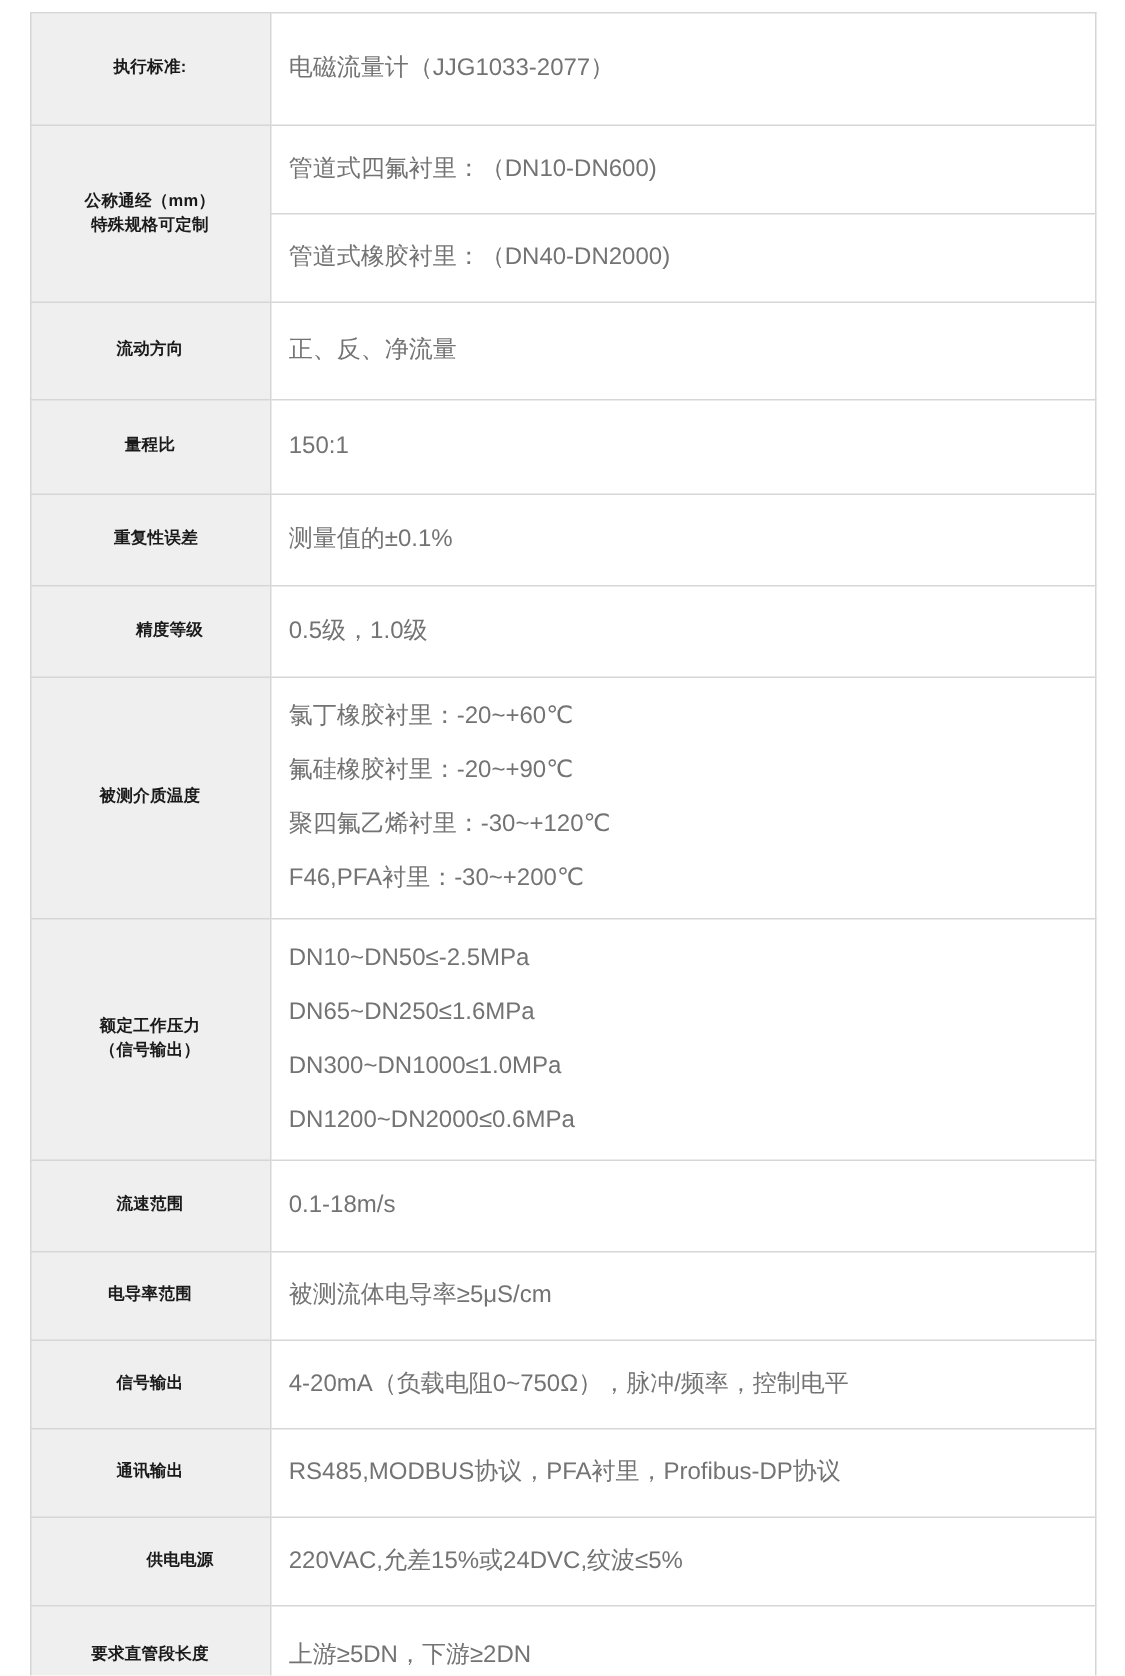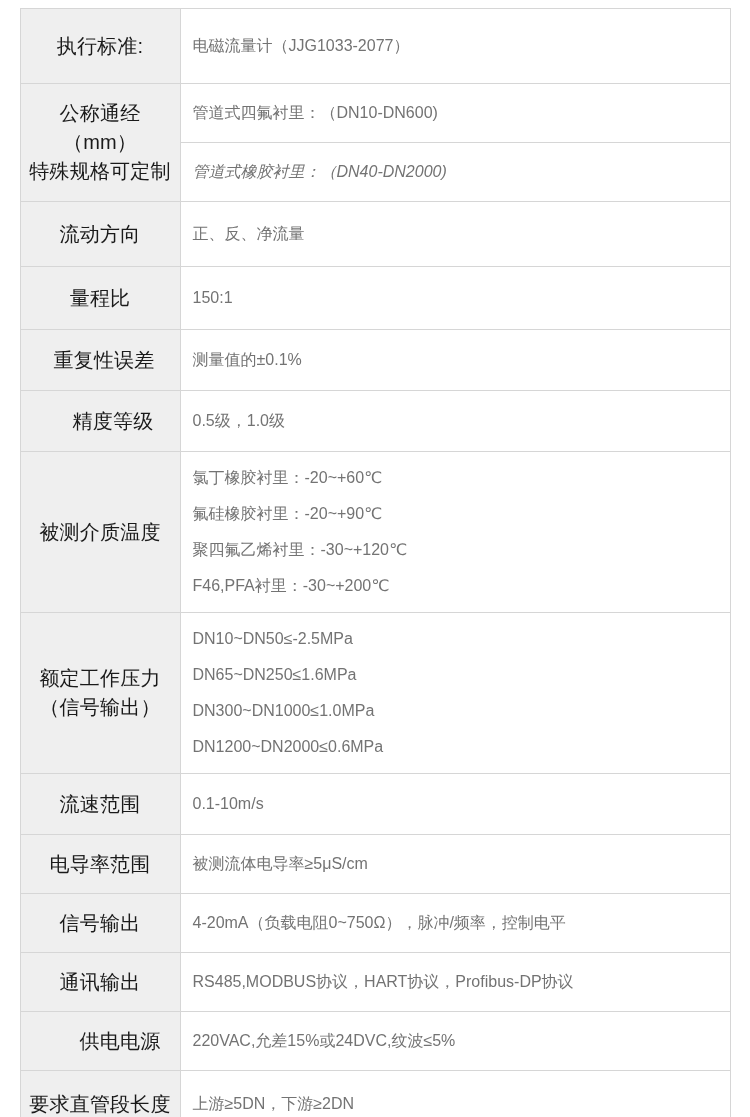--- a/index.html
+++ b/index.html
@@ -23,22 +23,22 @@
   .spec-table col.label-col { width: 160px; }
   .spec-table col.value-col { width: 550px; }
 
   .spec-table td {
     border: 1px solid #d6d6d6;
     vertical-align: middle;
   }
   td.label {
     background: #efefef;
     text-align: center;
-    font-size: 20px;
-    font-weight: 400;
+    font-size: 11px;
+    font-weight: 700;
     color: #1a1a1a;
     line-height: 1.45;
     padding: 10px 6px;
     letter-spacing: 0.2px;
   }
   td.value {
     background: #ffffff;
     text-align: left;
     font-size: 16px;
     color: #737373;
@@ -79,21 +79,21 @@
     <tr>
       <td class="label" rowspan="2">
         <span class="lbl-line">公称通经（mm）</span>
         <span class="lbl-line">特殊规格可定制</span>
       </td>
       <td class="value single" style="height:42px;">
         <span class="line">管道式四氟衬里：（DN10-DN600)</span>
       </td>
     </tr>
     <tr>
-      <td class="value single" style="height:42px;font-style:italic;">
+      <td class="value single" style="height:42px;">
         <span class="line">管道式橡胶衬里：（DN40-DN2000)</span>
       </td>
     </tr>
 
     <tr>
       <td class="label" style="height:44px;">
         <span class="lbl-line">流动方向</span>
       </td>
       <td class="value single">
         <span class="line">正、反、净流量</span>
@@ -150,21 +150,21 @@
         <span class="line">DN300~DN1000≤1.0MPa</span>
         <span class="line">DN1200~DN2000≤0.6MPa</span>
       </td>
     </tr>
 
     <tr>
       <td class="label" style="height:40px;">
         <span class="lbl-line">流速范围</span>
       </td>
       <td class="value single">
-        <span class="line">0.1-10m/s</span>
+        <span class="line">0.1-18m/s</span>
       </td>
     </tr>
 
     <tr>
       <td class="label" style="height:38px;">
         <span class="lbl-line">电导率范围</span>
       </td>
       <td class="value single">
         <span class="line">被测流体电导率≥5μS/cm</span>
       </td>
@@ -177,21 +177,21 @@
       <td class="value single">
         <span class="line">4-20mA（负载电阻0~750Ω），脉冲/频率，控制电平</span>
       </td>
     </tr>
 
     <tr>
       <td class="label" style="height:38px;">
         <span class="lbl-line">通讯输出</span>
       </td>
       <td class="value single">
-        <span class="line">RS485,MODBUS协议，HART协议，Profibus-DP协议</span>
+        <span class="line">RS485,MODBUS协议，PFA衬里，Profibus-DP协议</span>
       </td>
     </tr>
 
     <tr>
       <td class="label" style="height:38px;padding-left:46px;">
         <span class="lbl-line">供电电源</span>
       </td>
       <td class="value single">
         <span class="line">220VAC,允差15%或24DVC,纹波≤5%</span>
       </td>

